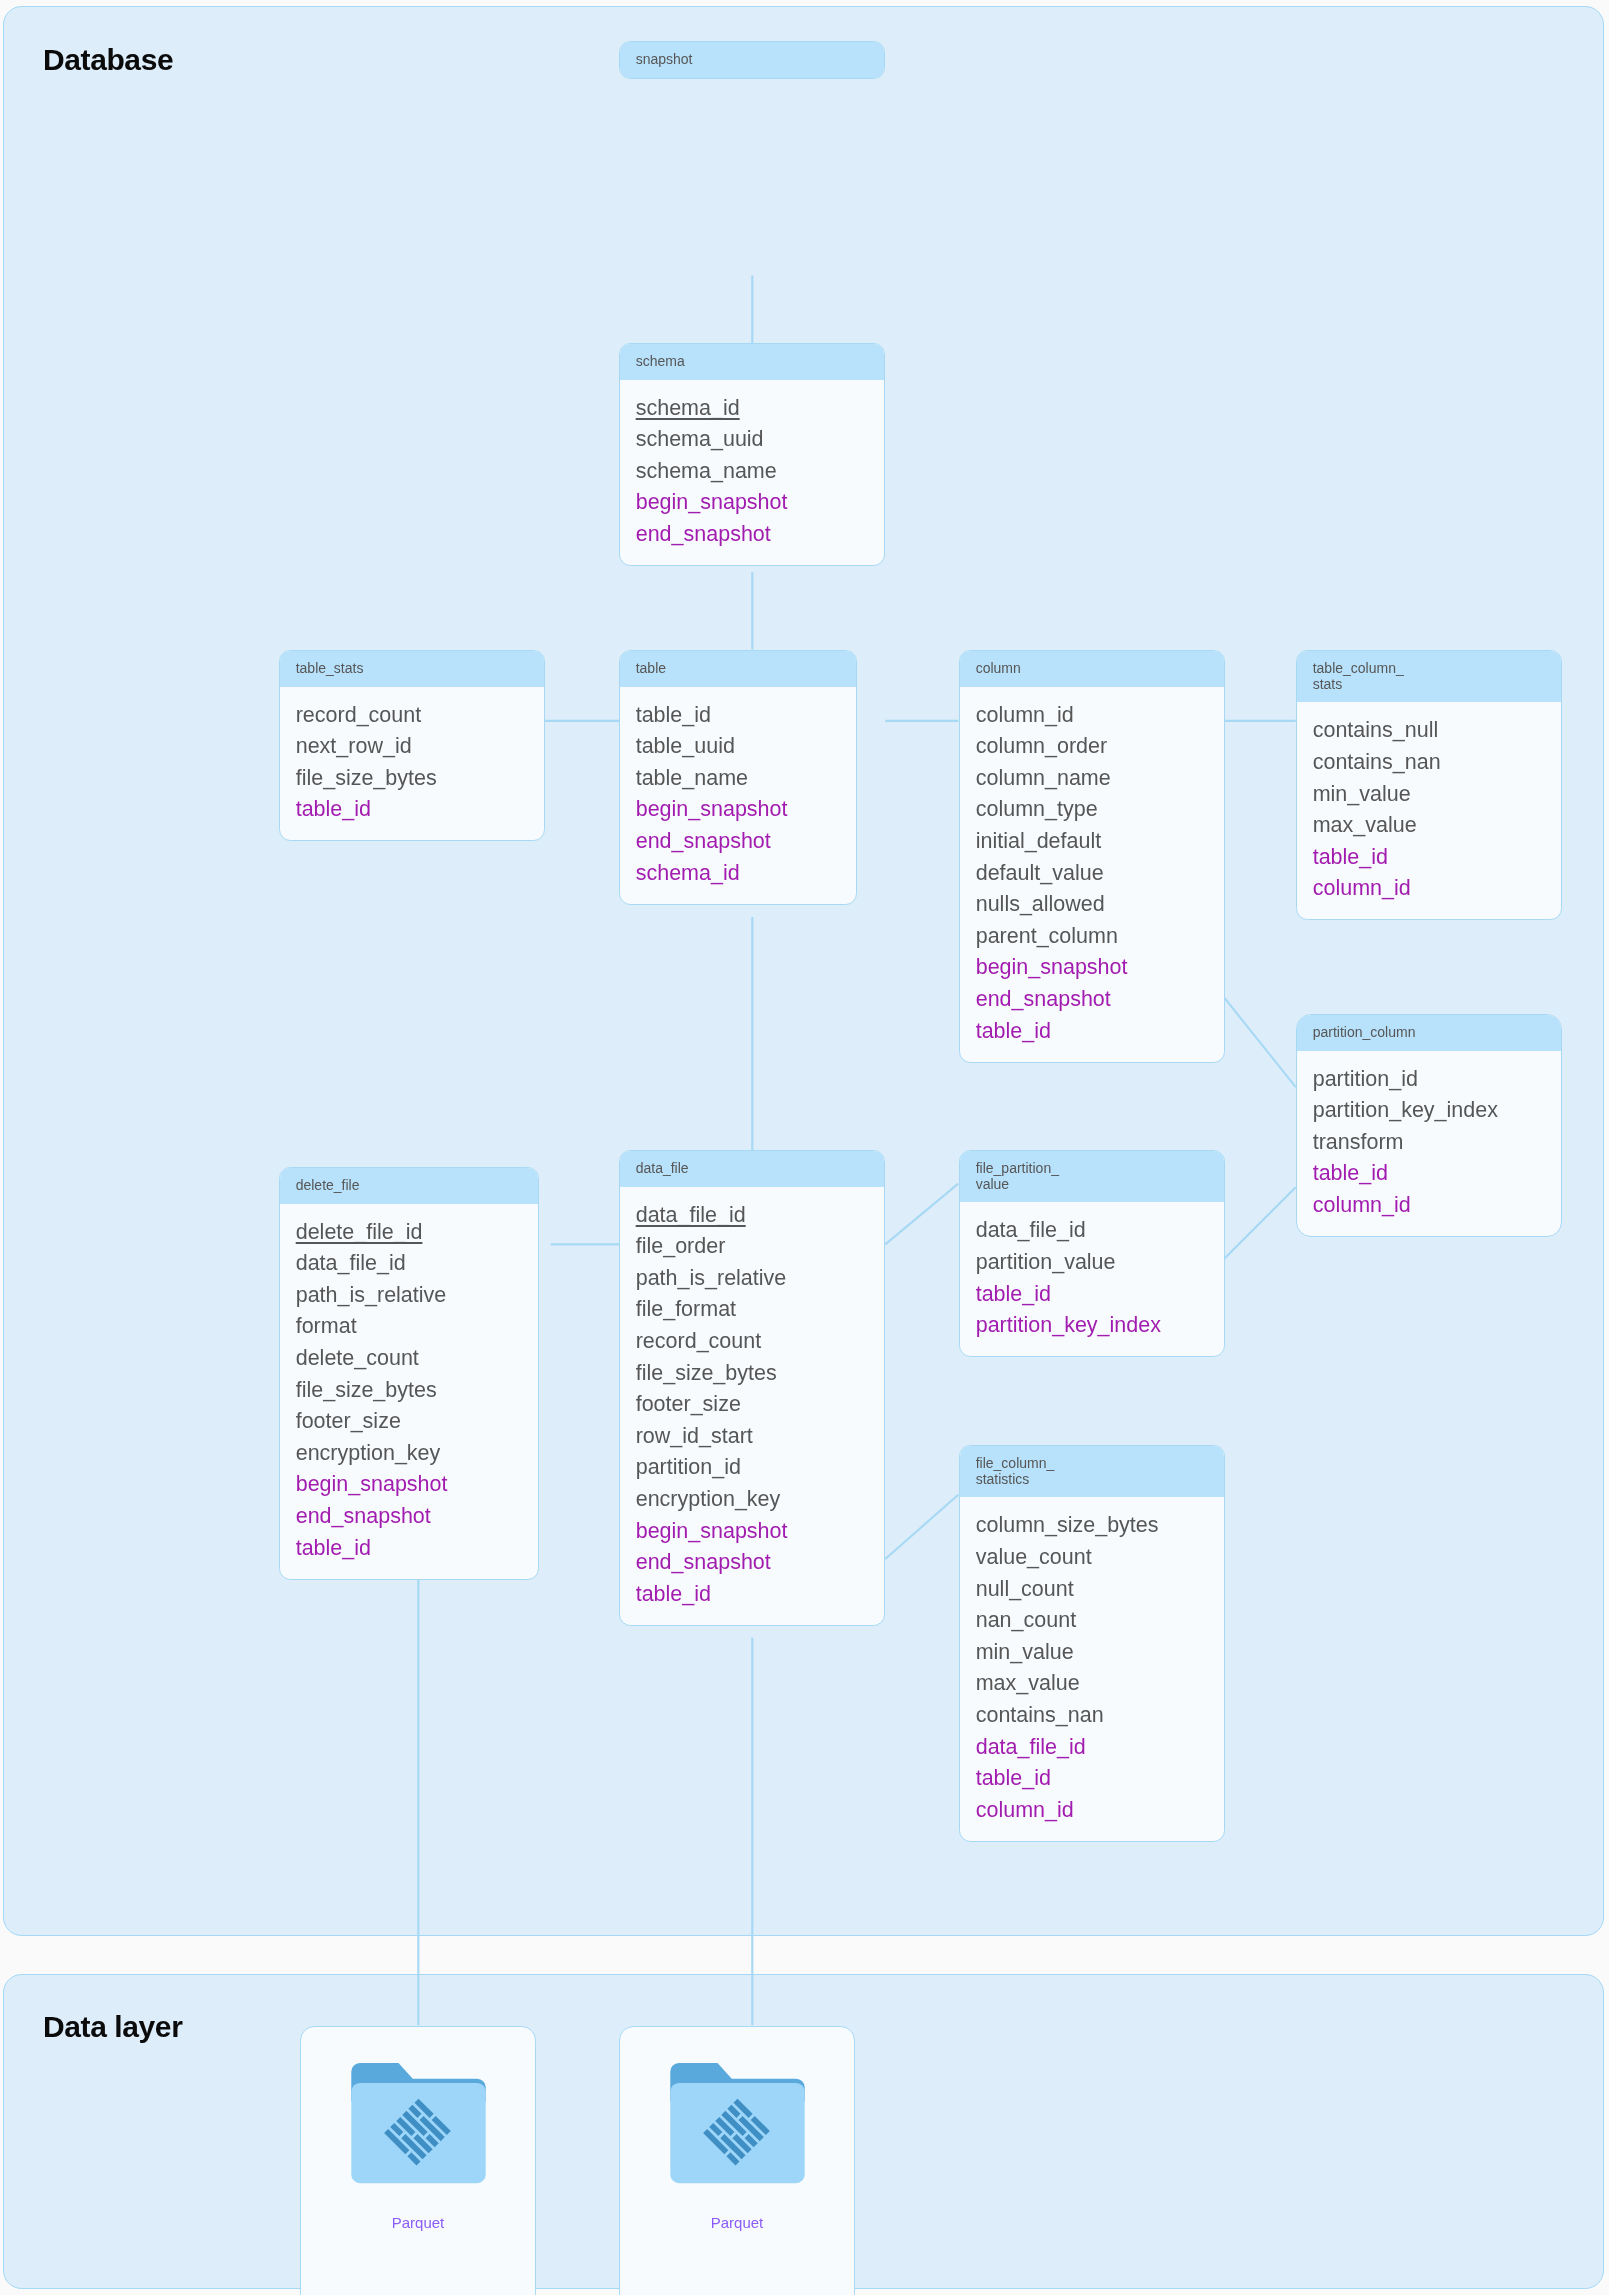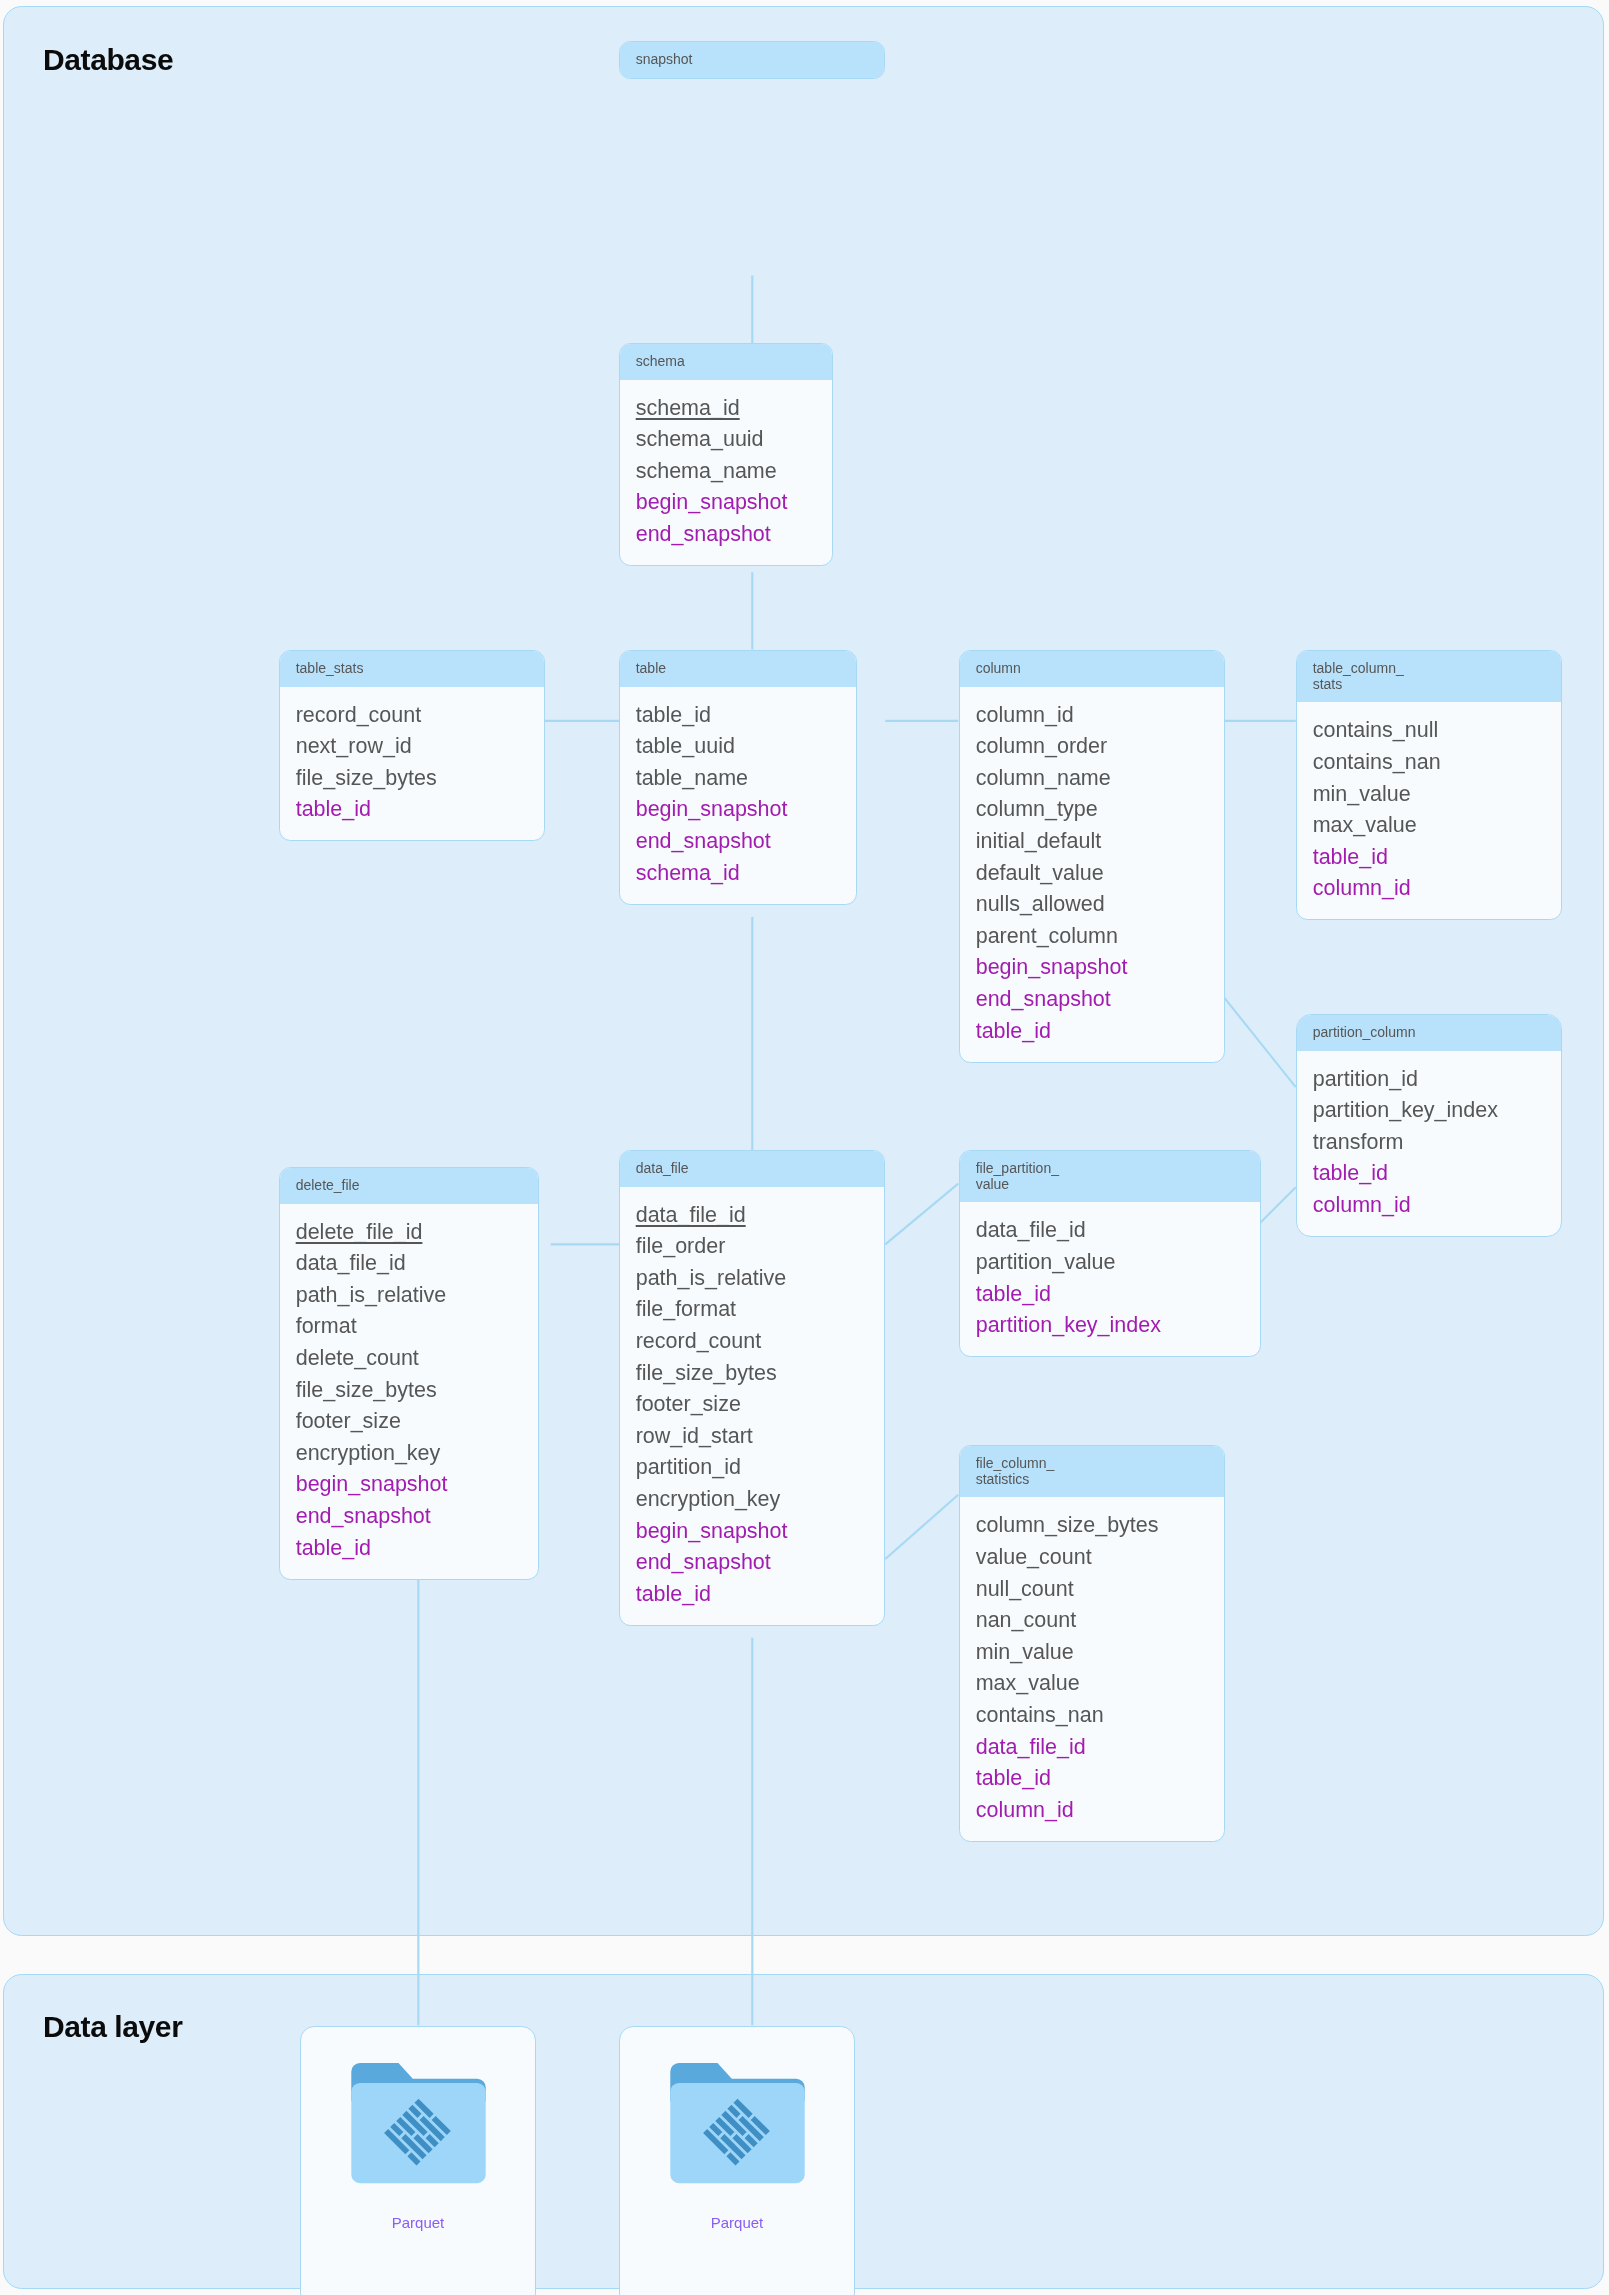--- a/index.html
+++ b/index.html
@@ -116,21 +116,21 @@
     <line x1="1052" y1="2290" x2="1052" y2="2832"></line>
   </svg>
 
   <div class="section-title" id="title-database">Database</div>
   <div class="section-title" id="title-datalayer">Data layer</div>
 
   <div id="entity-layer">
       <div class="entity" style="left: 619px; top: 41px; width: 266px;">
         <div class="ehead">snapshot</div>
       </div>
-      <div class="entity" style="left: 619px; top: 343px; width: 214px;">
+      <div class="entity" style="left: 619px; top: 343px; width: 266px;">
         <div class="ehead">schema</div>
         <div class="ebody">
           <div class="field pk">schema_id</div>
           <div class="field ">schema_uuid</div>
           <div class="field ">schema_name</div>
           <div class="field fk">begin_snapshot</div>
           <div class="field fk">end_snapshot</div>
         </div>
       </div>
       <div class="entity" style="left: 279px; top: 650px; width: 266px;">
@@ -218,21 +218,21 @@
           <div class="field ">file_size_bytes</div>
           <div class="field ">footer_size</div>
           <div class="field ">row_id_start</div>
           <div class="field ">partition_id</div>
           <div class="field ">encryption_key</div>
           <div class="field fk">begin_snapshot</div>
           <div class="field fk">end_snapshot</div>
           <div class="field fk">table_id</div>
         </div>
       </div>
-      <div class="entity" style="left: 959px; top: 1150px; width: 302px;">
+      <div class="entity" style="left: 959px; top: 1150px; width: 266px;">
         <div class="ehead">file_partition_
 value</div>
         <div class="ebody">
           <div class="field ">data_file_id</div>
           <div class="field ">partition_value</div>
           <div class="field fk">table_id</div>
           <div class="field fk">partition_key_index</div>
         </div>
       </div>
       <div class="entity" style="left: 959px; top: 1445px; width: 266px;">

